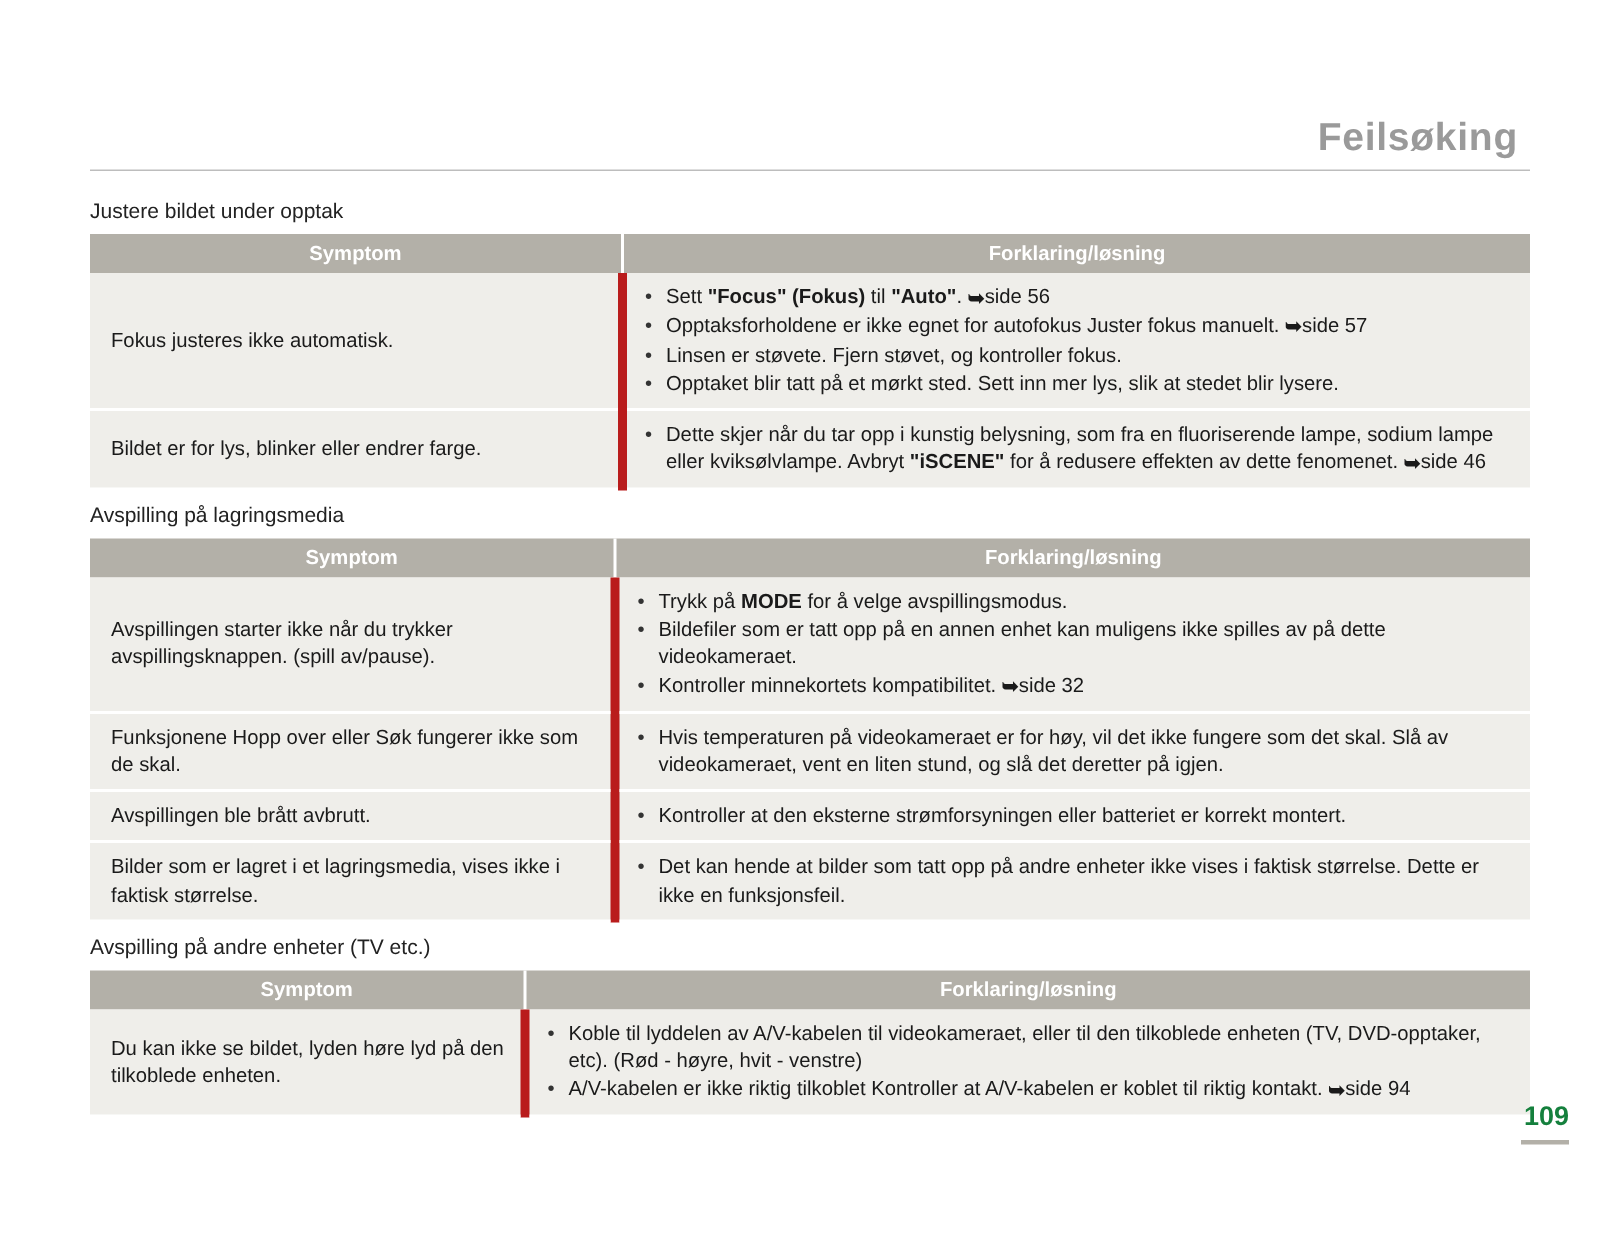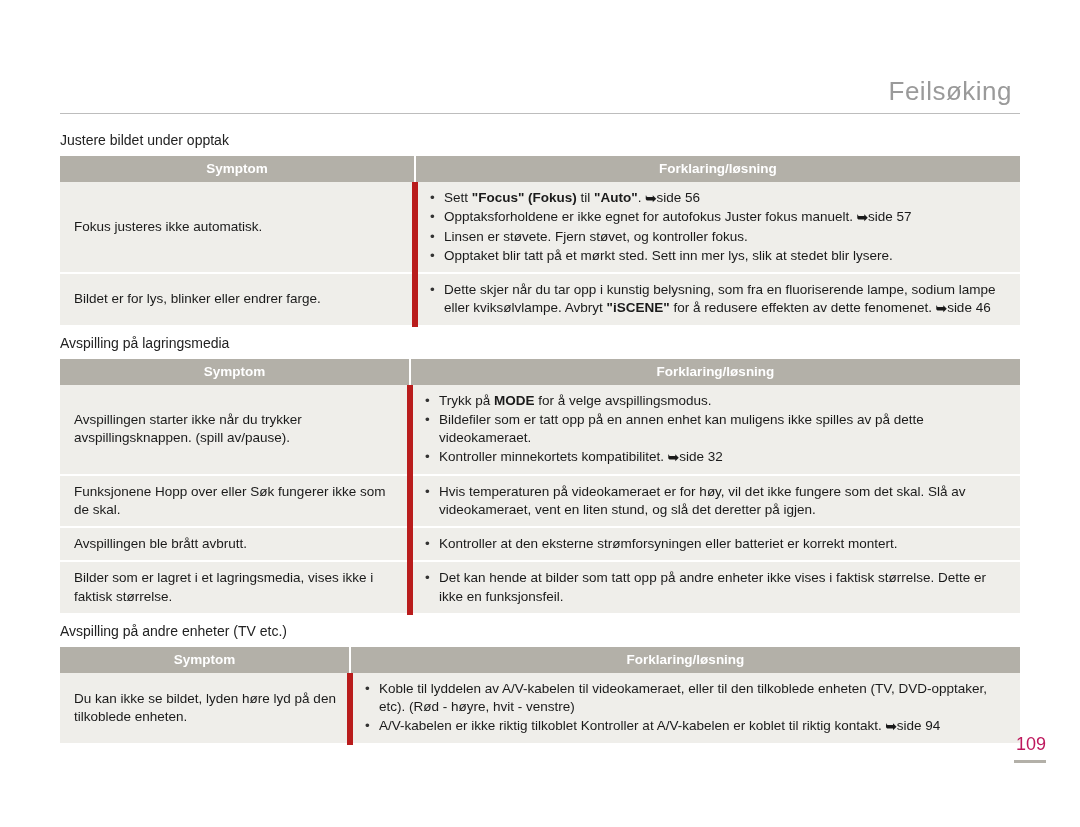--- a/index.html
+++ b/index.html
@@ -6,21 +6,21 @@
   html, body { width: 1080px; background: #fff; font-family: Arial, Helvetica, sans-serif; }
   .page {
     width: 1080px;
     padding: 76px 60px 40px 60px;
     position: relative;
   }
   .header-title {
     text-align: right;
     font-size: 26px;
     color: #9a9a9a;
-    font-weight: 400;
+    font-weight: 700;
     letter-spacing: 0.5px;
     padding-right: 8px;
     padding-bottom: 6px;
   }
   .rule {
     border: none;
     border-top: 1px solid #bdbdbd;
     margin-bottom: 18px;
   }
   .section-title {
@@ -76,22 +76,22 @@
   .arrow {
     display: inline-block;
     transform: translateY(1px);
     font-weight: bold;
   }
   .page-num {
     position: absolute;
     right: 34px;
     bottom: 30px;
     font-size: 18px;
-    font-weight: normal;
-    color: #be185d;
+    font-weight: bold;
+    color: #15803d;
   }
   .page-num-bar {
     position: absolute;
     right: 34px;
     bottom: 22px;
     width: 32px;
     height: 3px;
     background: #b3b0a8;
   }
 </style>

